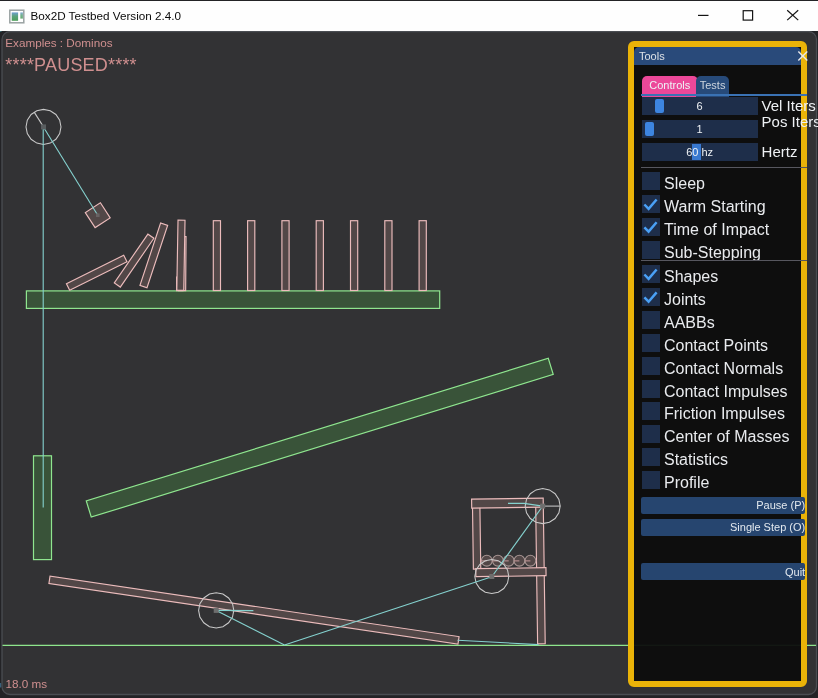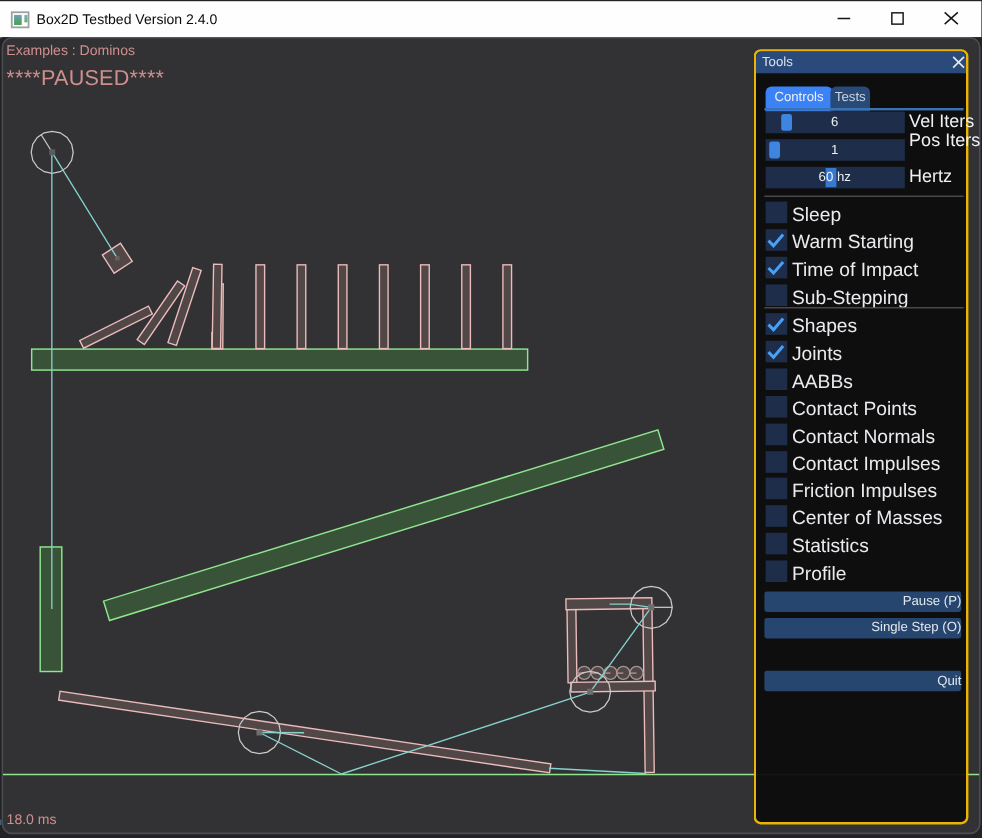--- a/index.html
+++ b/index.html
@@ -1,16 +1,16 @@
 <!DOCTYPE html>
 <html><head><meta charset="utf-8"><style>
 html,body{margin:0;padding:0;width:818px;height:698px;background:#232326;overflow:hidden}
 body{font-family:"Liberation Sans",sans-serif;position:relative;will-change:transform}
 .ovl{position:absolute;font-size:11.7px;color:#cf8f8f}
-#panel{will-change:transform;position:absolute;left:628px;top:41px;width:178.5px;height:645.5px;background:rgba(13,13,13,0.95);border:2px solid #eab308;border-radius:6px;box-sizing:border-box}
+#panel{will-change:transform;position:absolute;left:628px;top:41px;width:178.5px;height:645.5px;background:rgba(13,13,13,0.95);border:6px solid #eab308;border-radius:6px;box-sizing:border-box}
 #ptitle{position:absolute;left:0;top:0;width:100%;height:18px;background:#294a7a;border-radius:5px 5px 0 0;}
 #ptitle span{position:absolute;left:5px;top:2.5px;font-size:11px;color:#dde1e6}
 .tab{position:absolute;top:28.5px;height:18.8px;border-radius:5px 5px 0 0;font-size:11px;text-align:center}
 .frame{position:absolute;left:7.6px;width:116px;height:18px;background:#1e2e4a}
 .grab{position:absolute;top:2px;width:9px;height:14px;background:#3d85e0;border-radius:2px}
 .fval{position:absolute;width:100%;text-align:center;top:3px;font-size:11px;color:#eef1f4}
 .flabel{position:absolute;left:127.6px;top:3px;font-size:15px;color:#eef1f4;white-space:nowrap}
 .cb{position:absolute;left:7.6px;width:18px;height:18px;background:#1e2e4a}
 .cblabel{position:absolute;left:30px;font-size:16px;color:#e9ebee;white-space:nowrap;padding-top:3px}
 .sep{position:absolute;left:6.5px;width:166.5px;height:1px;background:#57575f}
@@ -133,21 +133,21 @@
 <div id="panel">
   <div id="ptitle">
       <span>Tools</span>
     </div>
   <svg width="177" height="645" viewBox="0 0 177 645">
     <g stroke="#e8e8e8" stroke-width="1.4">
       <line x1="164.3" y1="4.4" x2="173.3" y2="13.4"></line>
       <line x1="164.3" y1="13.4" x2="173.3" y2="4.4"></line>
     </g>
   </svg>
-  <div class="tab" style="left:7.8px;width:56px;background:#3b82f6;color:#eef2f6;padding-top:3.2px">Controls</div>
+  <div class="tab" style="left:7.8px;width:56px;background:#ec4899;color:#eef2f6;padding-top:3.2px">Controls</div>
   <div class="tab" style="left:61.8px;width:33.5px;background:#274a79;color:#ccd4dd;padding-top:3.2px">Tests</div>
   <div style="position:absolute;left:6.5px;top:47.3px;width:166.5px;height:1.3px;background:#3a72b4"></div>
 
   <div class="frame" style="top:50px">
       <div class="grab" style="left:13.3px"></div>
       <div class="fval">6</div>
     </div>
   <div class="flabel" style="top:50px">Vel Iters</div>
   <div class="frame" style="top:73.1px">
       <div class="grab" style="left:3px"></div>

